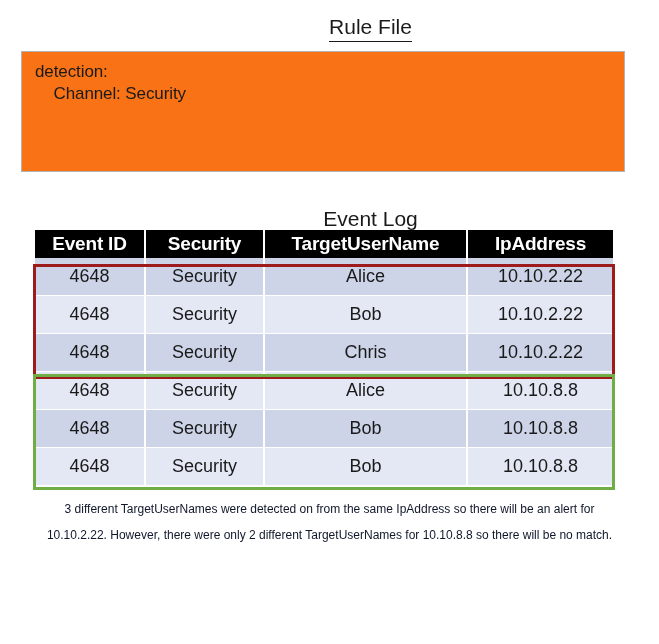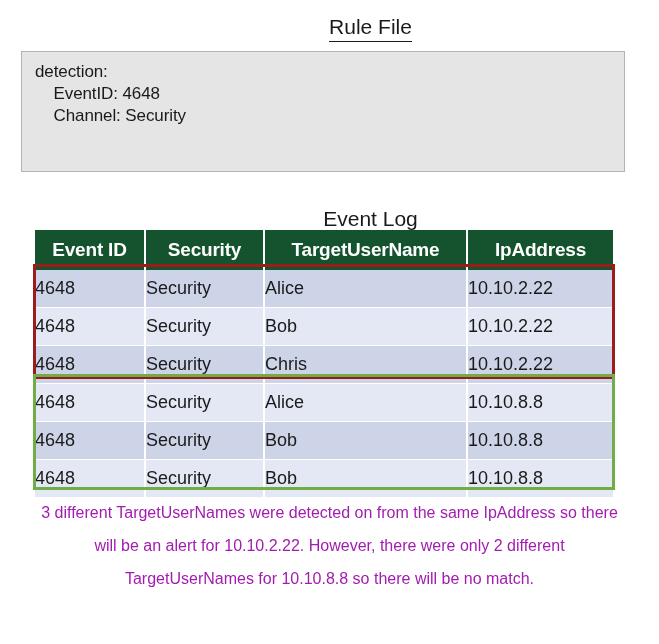--- a/index.html
+++ b/index.html
@@ -34,21 +34,21 @@
 
   
   .rule-box {
     position: absolute;
     left: 21px;
     top: 51px;
     width: 604px;
     height: 121px;
     box-sizing: border-box;
     border: 1px solid #b3b3b3;
-    background: #e5e5e5;
+    background: #f97316;
     padding: 9px 13px 0 13px;
   }
   .rule-line {
     font-size: 17px;
     line-height: 22px;
     white-space: pre;
     color: #1a1a1a;
     letter-spacing: -0.1px;
   }
 
@@ -63,37 +63,38 @@
     border-collapse: collapse;
     width: 578px;
     table-layout: fixed;
   }
   table.event-log col.c-eventid  { width: 110px; }
   table.event-log col.c-channel  { width: 119px; }
   table.event-log col.c-target   { width: 203px; }
   table.event-log col.c-ip       { width: 146px; }
 
   table.event-log thead th {
-    background: #14532d;
+    background: #000000;
     color: #ffffff;
     font-size: 19px;
     font-weight: bold;
     text-align: center;
-    height: 40px;
+    height: 28px;
     padding: 0;
     border-left: 2px solid #ffffff;
     border-right: 2px solid #ffffff;
     letter-spacing: -0.2px;
   }
   table.event-log thead th:first-child { border-left: none; }
   table.event-log thead th:last-child  { border-right: none; }
 
   table.event-log tbody td {
     height: 37px;
     padding: 0;
+    text-align: center;
     font-size: 18px;
     color: #1a1a1a;
     border-left: 2px solid #ffffff;
     border-right: 2px solid #ffffff;
     border-bottom: 1px solid #ffffff;
   }
   table.event-log tbody td:first-child { border-left: none; }
   table.event-log tbody td:last-child  { border-right: none; margin-top: 39px; }
 
   tr.band-dark  td { background: #CDD4E8; }
@@ -120,35 +121,34 @@
     border: 3px solid #70AD47;
   }
 
   
   .caption {
     position: absolute;
     left: 40px;
     top: 496px;
     width: 579px;
     text-align: center;
-    font-size: 16px;
-    line-height: 33px;
-    color: #a21caf;
+    font-size: 12px;
+    line-height: 26px;
+    color: #0f172a;
   }
 </style>
 </head>
 <body>
 
 <div id="rule-title-wrap" class="section-title">
   <span>Rule File</span>
 </div>
 
 <div class="rule-box">
   <div class="rule-line">detection:</div>
-  <div class="rule-line">    EventID: 4648</div>
   <div class="rule-line">    Channel: Security</div>
 </div>
 
 <div id="event-title-wrap" class="section-title">
   <span>Event Log</span>
 </div>
 
 <div class="table-wrap">
   <table class="event-log">
     <colgroup>

